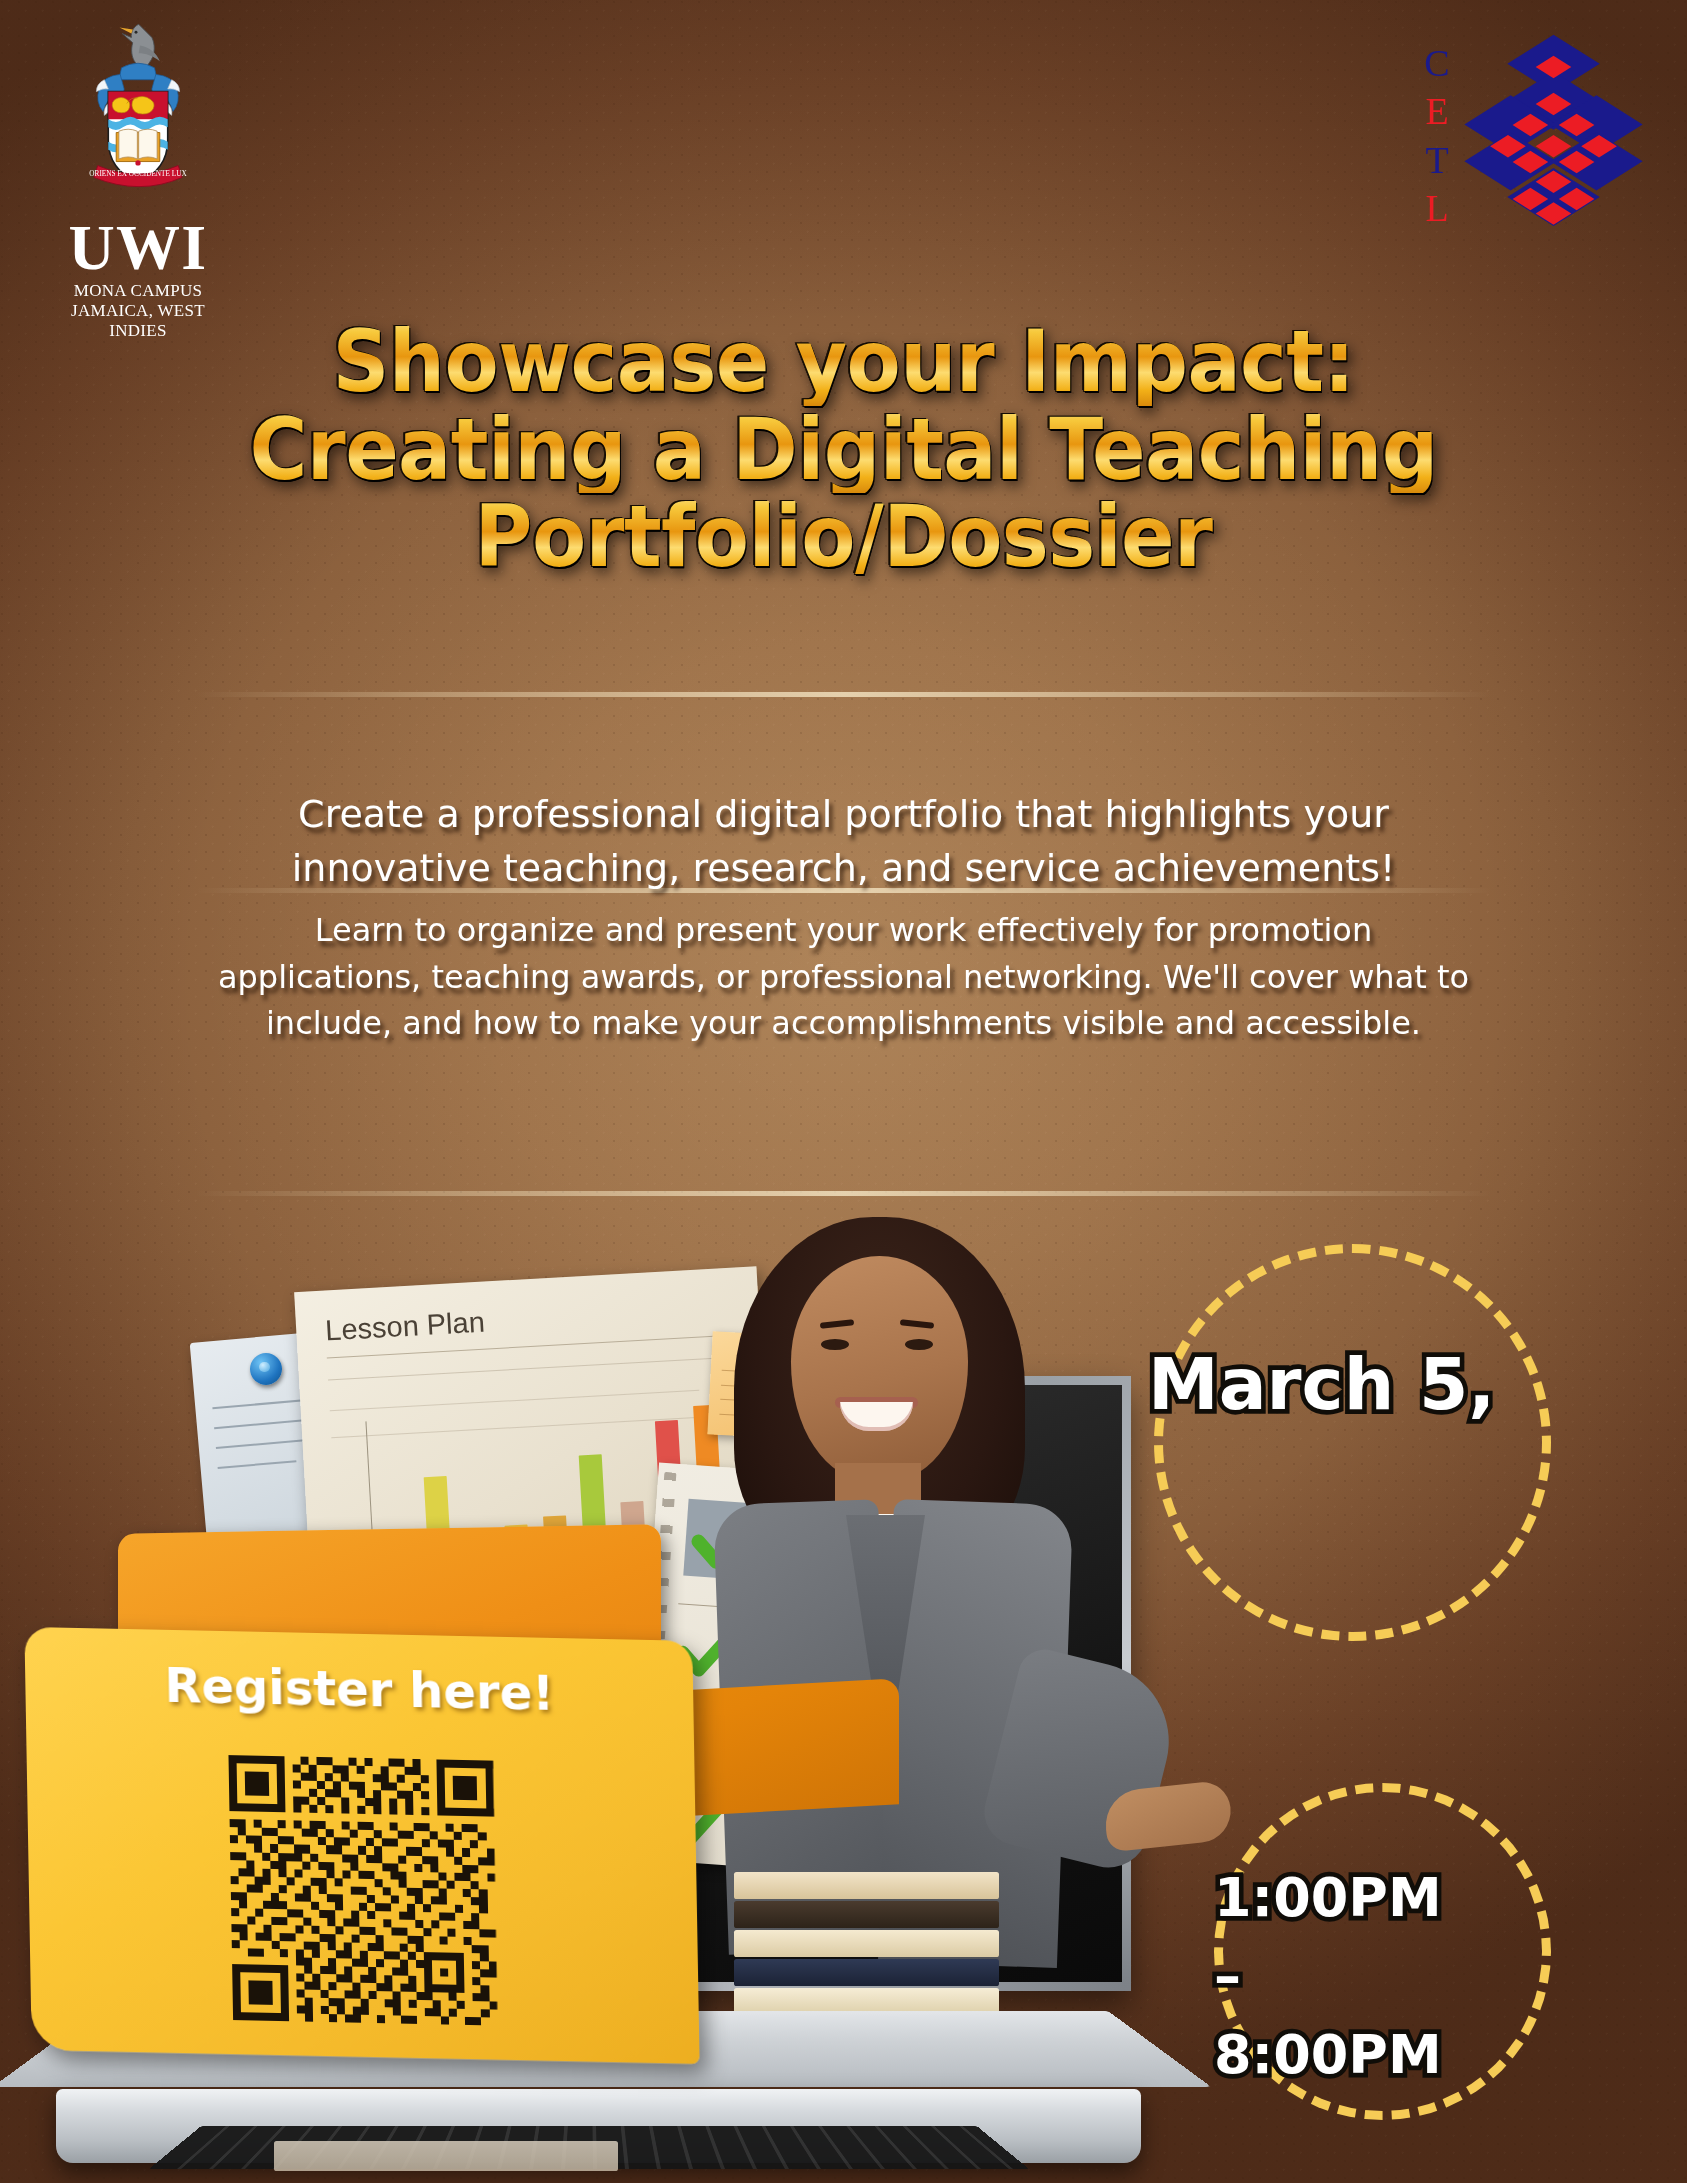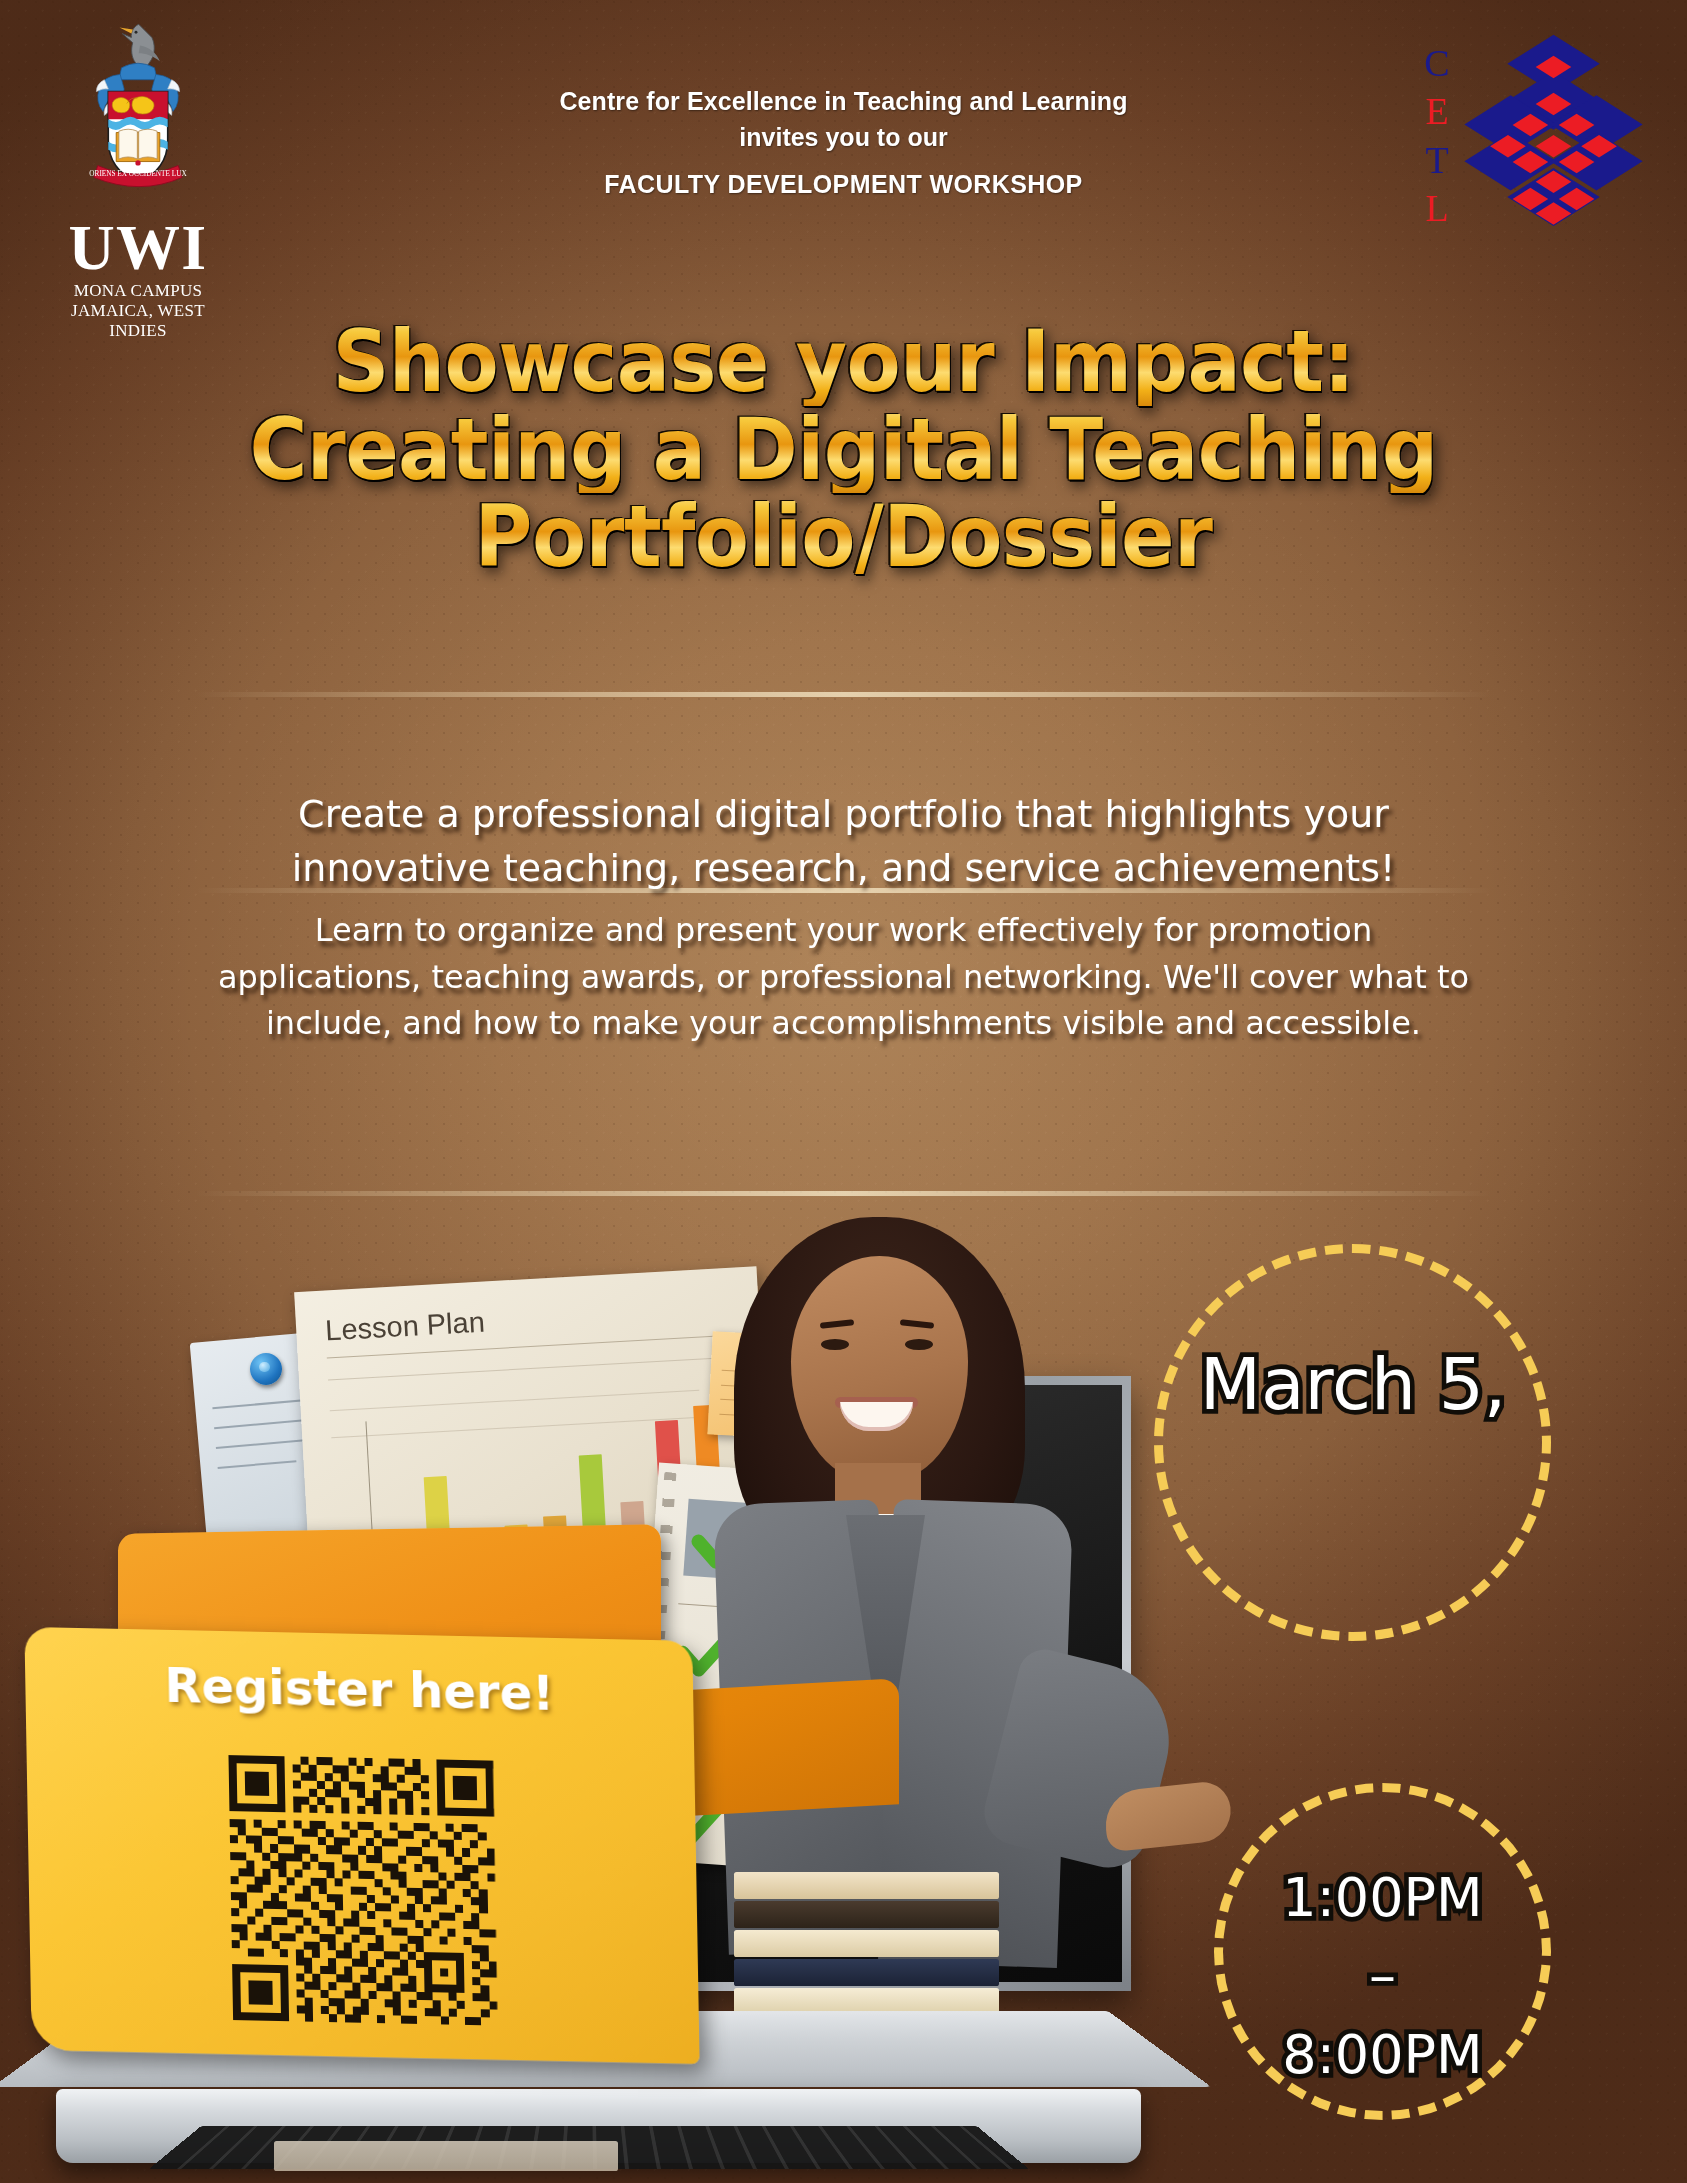--- a/index.html
+++ b/index.html
@@ -302,22 +302,22 @@
 
   
   .dash-circle{
     position:absolute;border-radius:50%;
     border:9.3px dashed #f6cc56;
   }
   .circle-date{left:1154px;top:1244px;width:397px;height:397px;}
   .circle-time{left:1214px;top:1783px;width:337px;height:337px;}
 
   .info-text{
-    position:absolute;text-align:center;color:#fff;
-    font-family:"DejaVu Sans", sans-serif;font-weight:400;
+    position:absolute;color:#fff;
+    font-family:"DejaVu Sans", sans-serif;font-weight:700;
     -webkit-text-stroke:9.3px #100d08;
     paint-order:stroke fill;
     text-shadow:0 0 0 #000;
   }
   .date-text{
     left:1148px;top:1343px;width:410px;font-size:71px;line-height:1.18;
   }
   .time-text{
     left:1214px;top:1859px;width:337px;font-size:54px;line-height:1.45;
   }
@@ -377,25 +377,20 @@
 
           <path d="M34 222 q60 26 122 0 l6 18 q-64 28 -134 0 z" fill="#c8102e" stroke="#8c0b20" stroke-width="1.4"></path>
           <text x="95" y="238" font-size="11" fill="#ffffff" text-anchor="middle" font-family="Liberation Serif, serif">ORIENS EX OCCIDENTE LUX</text>
         </svg>
       </div>
       <div class="uwi-word">UWI</div>
       <div class="uwi-sub">MONA CAMPUS</div>
       <div class="uwi-sub" style="margin-top:0;">JAMAICA, WEST INDIES</div>
     </div>
 
-    <div class="invite">
-      <div class="l1">Centre for Excellence in Teaching and Learning</div>
-      <div class="l2">invites you to our</div>
-      <div class="l3">FACULTY DEVELOPMENT WORKSHOP</div>
-    </div>
 
     <div class="cetl">
       <div class="cetl-letters">
         <div class="cetl-c">C</div>
         <div class="cetl-e">E</div>
         <div class="cetl-t">T</div>
         <div class="cetl-l">L</div>
       </div>
       <div class="cetl-mark">
         <svg viewBox="0 0 270 300" width="179" height="198">

